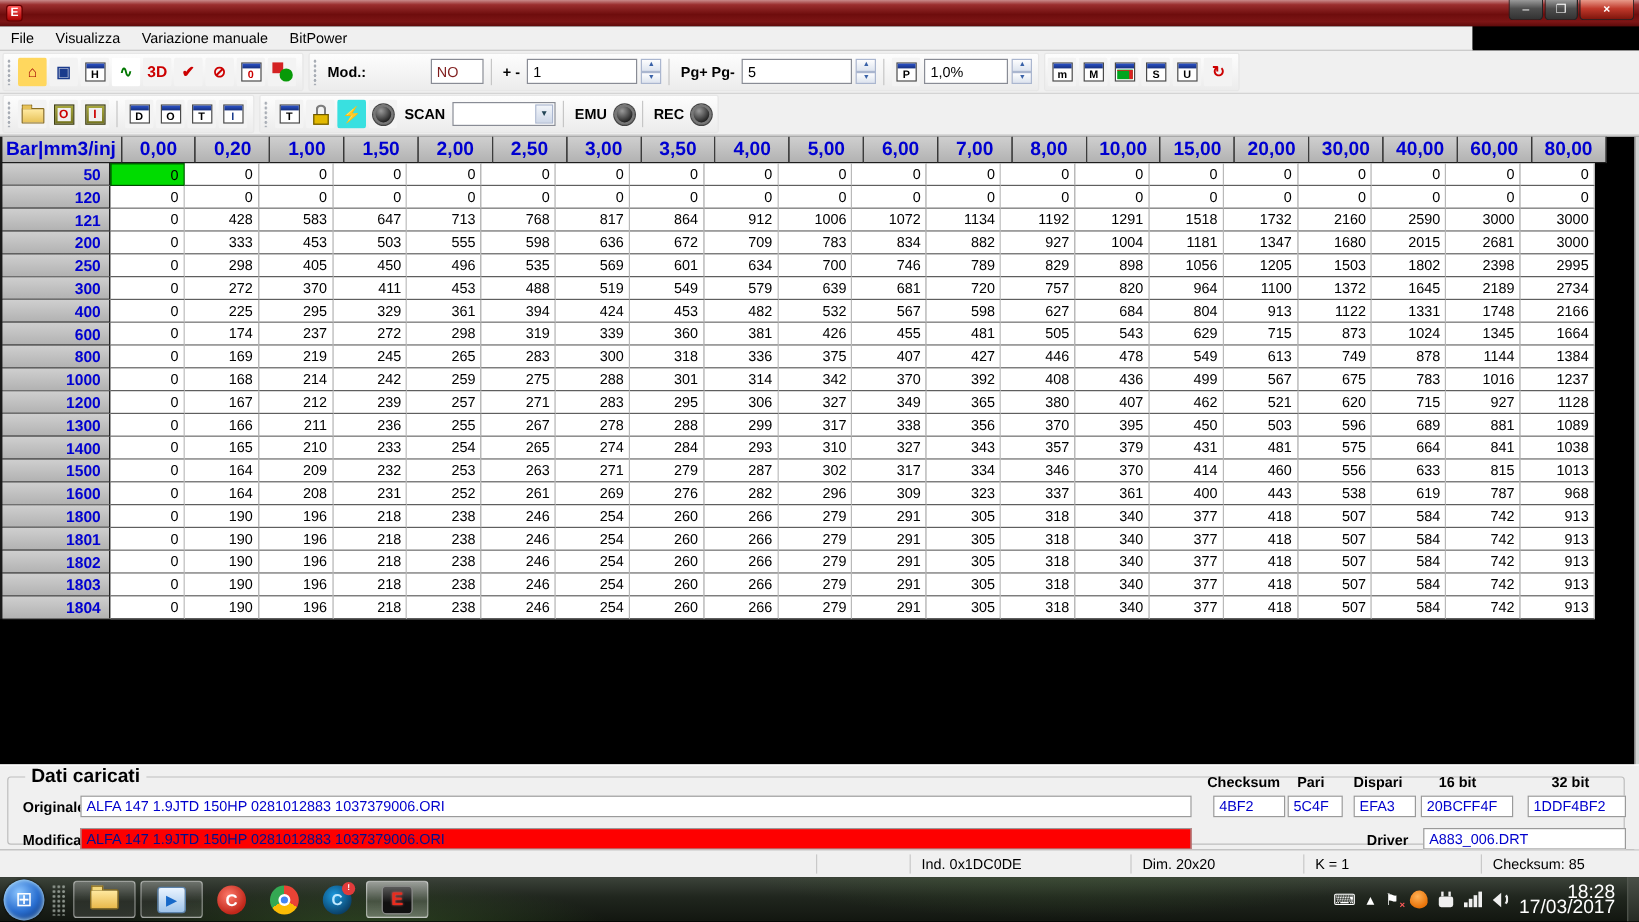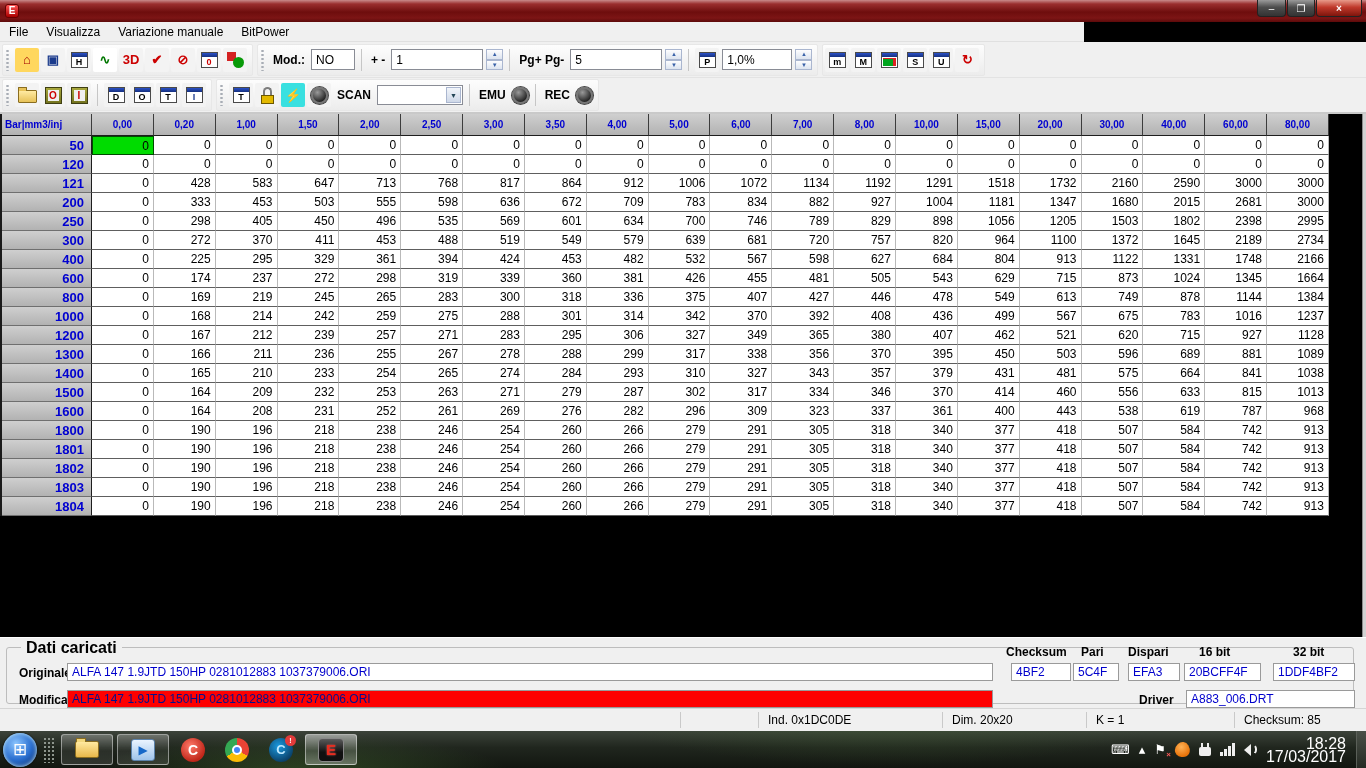--- a/index.html
+++ b/index.html
@@ -14,41 +14,41 @@
     border-radius:3px; color:#fff; font-size:10px; font-weight:bold; text-align:center; line-height:12px; margin-right:5px; }
   .title-text { text-shadow:0 1px 2px #000; white-space:nowrap; }
   .winbtns { position:absolute; right:4px; top:0; display:flex; }
   .wbtn { height:17px; border:1px solid #222; border-top:none; border-radius:0 0 4px 4px;
     color:#fff; font-size:10px; display:flex; align-items:center; justify-content:center;
     background:linear-gradient(#9a9a9a,#4d4d4d 45%,#333); margin-left:1px; }
   .wbtn.min { width:29px; } .wbtn.res { width:28px; }
   .wbtn.close { width:46px; background:linear-gradient(#e89a8a,#c0392b 45%,#7e150c); font-weight:bold; }
 
   
-  .menubar { position:absolute; top:22px; left:0; width:1084px; height:20px; background:#f0f0f0;
+  .menubar { position:absolute; top:22px; left:0; width:1227px; height:20px; background:#f0f0f0;
     display:flex; align-items:center; font-size:12px; color:#000; border-bottom:1px solid #e0e0e0; }
   .menu-item { padding:2px 9px; }
 
   
   .toolbar { position:absolute; left:0; width:1366px; background:#f0f0f0; display:flex;
     align-items:center; padding:2px 2px; gap:4px; }
   .toolbar.row1 { top:42px; height:36px; border-bottom:1px solid #e3e3e3; }
   .toolbar.row2 { top:78px; height:36px; border-bottom:2px solid #c9c9c9; }
   .tband { display:flex; align-items:center; gap:3px; padding:2px 5px 2px 2px;
     border:1px solid #e7e7e7; border-radius:2px; background:linear-gradient(#fdfdfd,#ececec);
     height:32px; }
   .grip { width:5px; height:22px; margin-right:2px;
     background-image:radial-gradient(circle,#a8adb5 1px,transparent 1.4px); background-size:5px 4px; }
   .tbtn { width:24px; height:24px; display:inline-flex; align-items:center; justify-content:center;
     font-size:13px; font-weight:bold; border:1px solid transparent; border-radius:2px; background:#f3f3f3; }
   .vsep { width:1px; height:22px; background:#c6c6c6; margin:0 3px; }
   .tlabel { font-size:12px; font-weight:bold; color:#000; margin:0 3px; }
   .tinput { height:21px; border:1px solid #898c95; background:#fff; font-size:12px;
     display:inline-flex; align-items:center; padding:0 4px; color:#000; }
-  .tinput.gray { color:#000000; }
+  .tinput.gray { color:#7f1d1d;margin-left:48px; }
   .spin { width:17px; height:21px; display:inline-flex; flex-direction:column; }
   .spin s { flex:1; display:flex; align-items:center; justify-content:center; font-size:6px;
     color:#3a62a8; text-decoration:none; border:1px solid #aab6cf;
     background:linear-gradient(#fdfdfe,#dde4ef); }
   .combo { width:86px; height:20px; border:1px solid #898c95; background:#fff; position:relative; }
   .combo .cbtn { position:absolute; right:1px; top:1px; bottom:1px; width:15px;
     background:linear-gradient(#f2f5fa,#cfd8e8); border:1px solid #aab6cf; display:flex;
     align-items:center; justify-content:center; font-size:7px; color:#245; }
   .recbtn { width:17px; height:17px; border-radius:50%;
     background:radial-gradient(circle at 38% 32%, #9a9a9a, #1b1b1b 65%);
@@ -75,21 +75,21 @@
     border:1px solid #6d5800; }
 
   
   .map-area { position:absolute; top:114px; left:0; width:1366px; height:523px; background:#000; }
   .map-table { position:absolute; top:0; left:0; width:1327px; border-left:2px solid #1a1a1a; }
   .trow { display:flex; height:19px; }
   .trow.thead { height:22px; }
   .cell { flex:0 0 61.85px; font-size:12px; display:flex; align-items:center; justify-content:flex-end;
     padding-right:4px; background:#fff; color:#000; border-right:1px solid #b9b9b9; border-bottom:1px solid #5e5e5e; }
   .cell.corner { flex:0 0 90px; justify-content:flex-start; padding-left:3px; }
-  .corner, .colh { background:linear-gradient(#cfcfcf,#b2b2b2); color:#0000d0; font-weight:bold; font-size:10px;
+  .corner, .colh { background:linear-gradient(#cfcfcf,#b2b2b2); color:#0000d0; font-weight:bold; font-size:16px;
     border-right:1px solid #3c3c3c; border-bottom:1px solid #1d1d1d; }
   .colh { justify-content:center; padding-right:0; }
   .rowh { flex:0 0 90px; background:linear-gradient(#cfcfcf,#b2b2b2); color:#0000d0; font-weight:bold;
     font-size:13px; border-right:1px solid #1d1d1d; border-bottom:1px solid #6f6f6f; padding-right:7px; }
   .cell.selected { background:#00dc00; border:1px solid #004a00; }
   .win-right { position:absolute; top:114px; right:0; width:4px; height:594px; background:#d2d2d2; border-left:1px solid #8c8c8c; }
 
   
   .bottom-panel { position:absolute; top:637px; left:0; width:1366px; height:71px; background:#f0f0f0; border-top:1px solid #fff; }
   .groupbox { position:absolute; left:6px; top:9px; right:12px; bottom:4px; border:1px solid #bdbdbd; border-radius:3px; }

